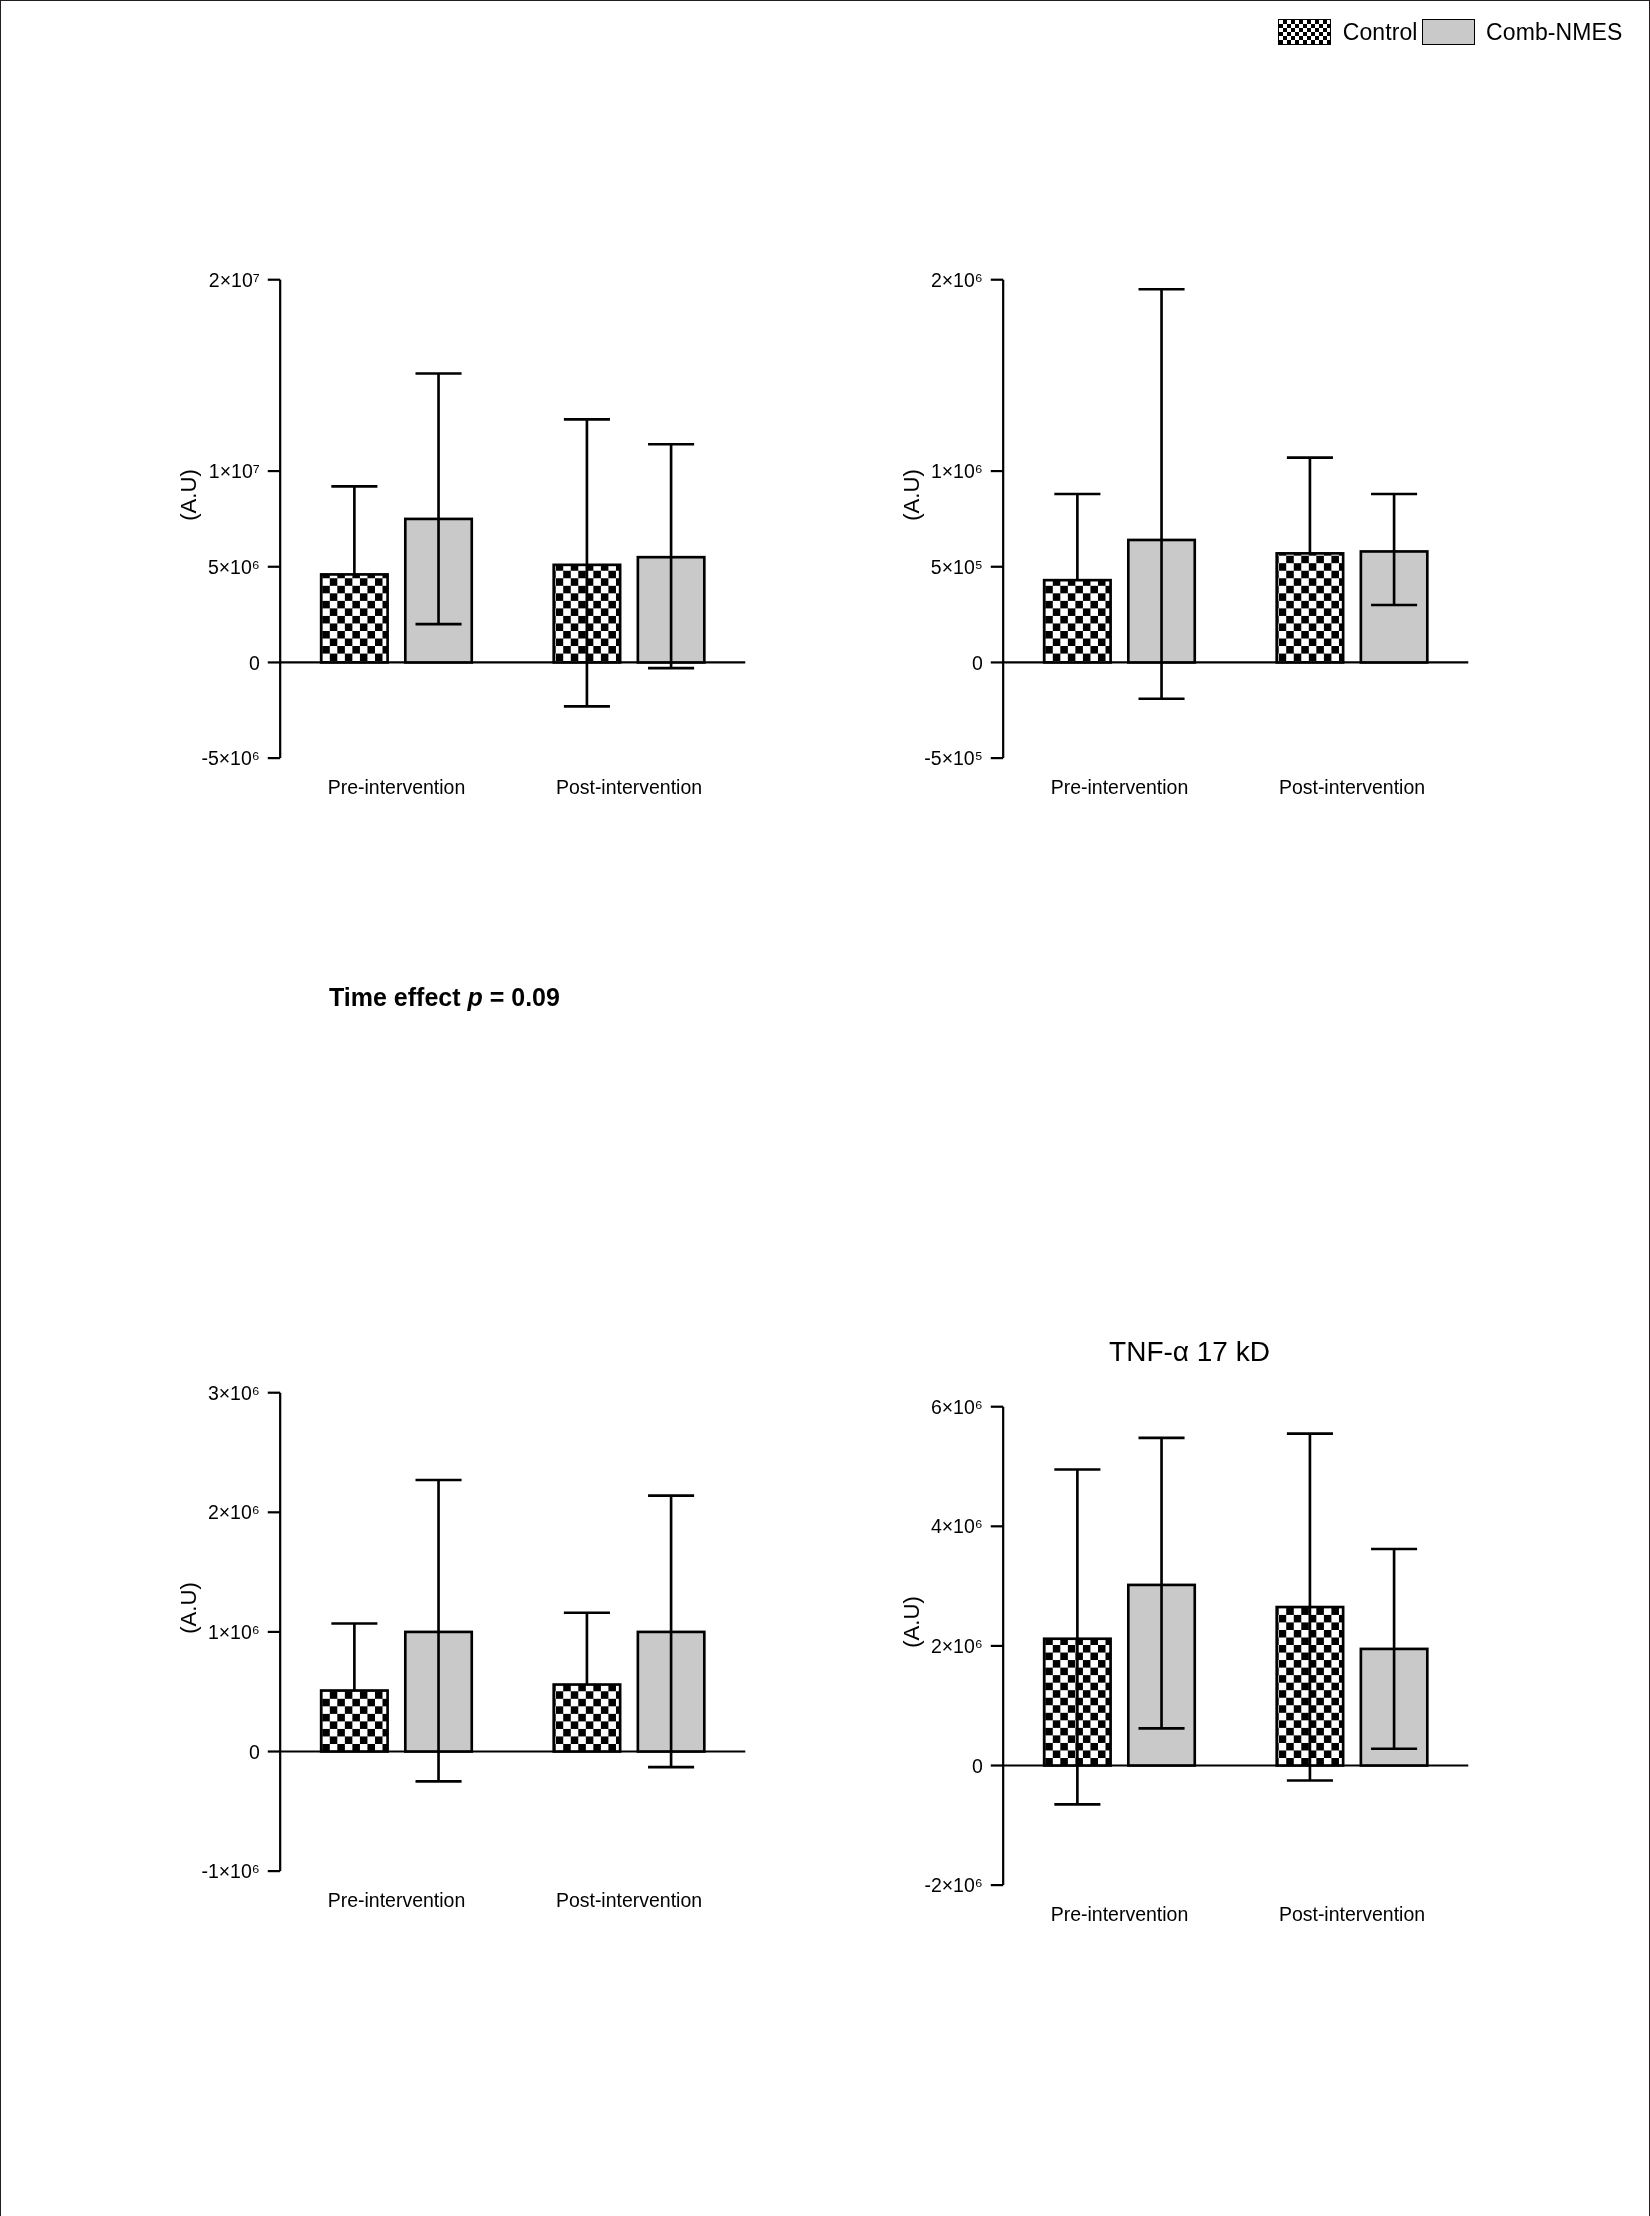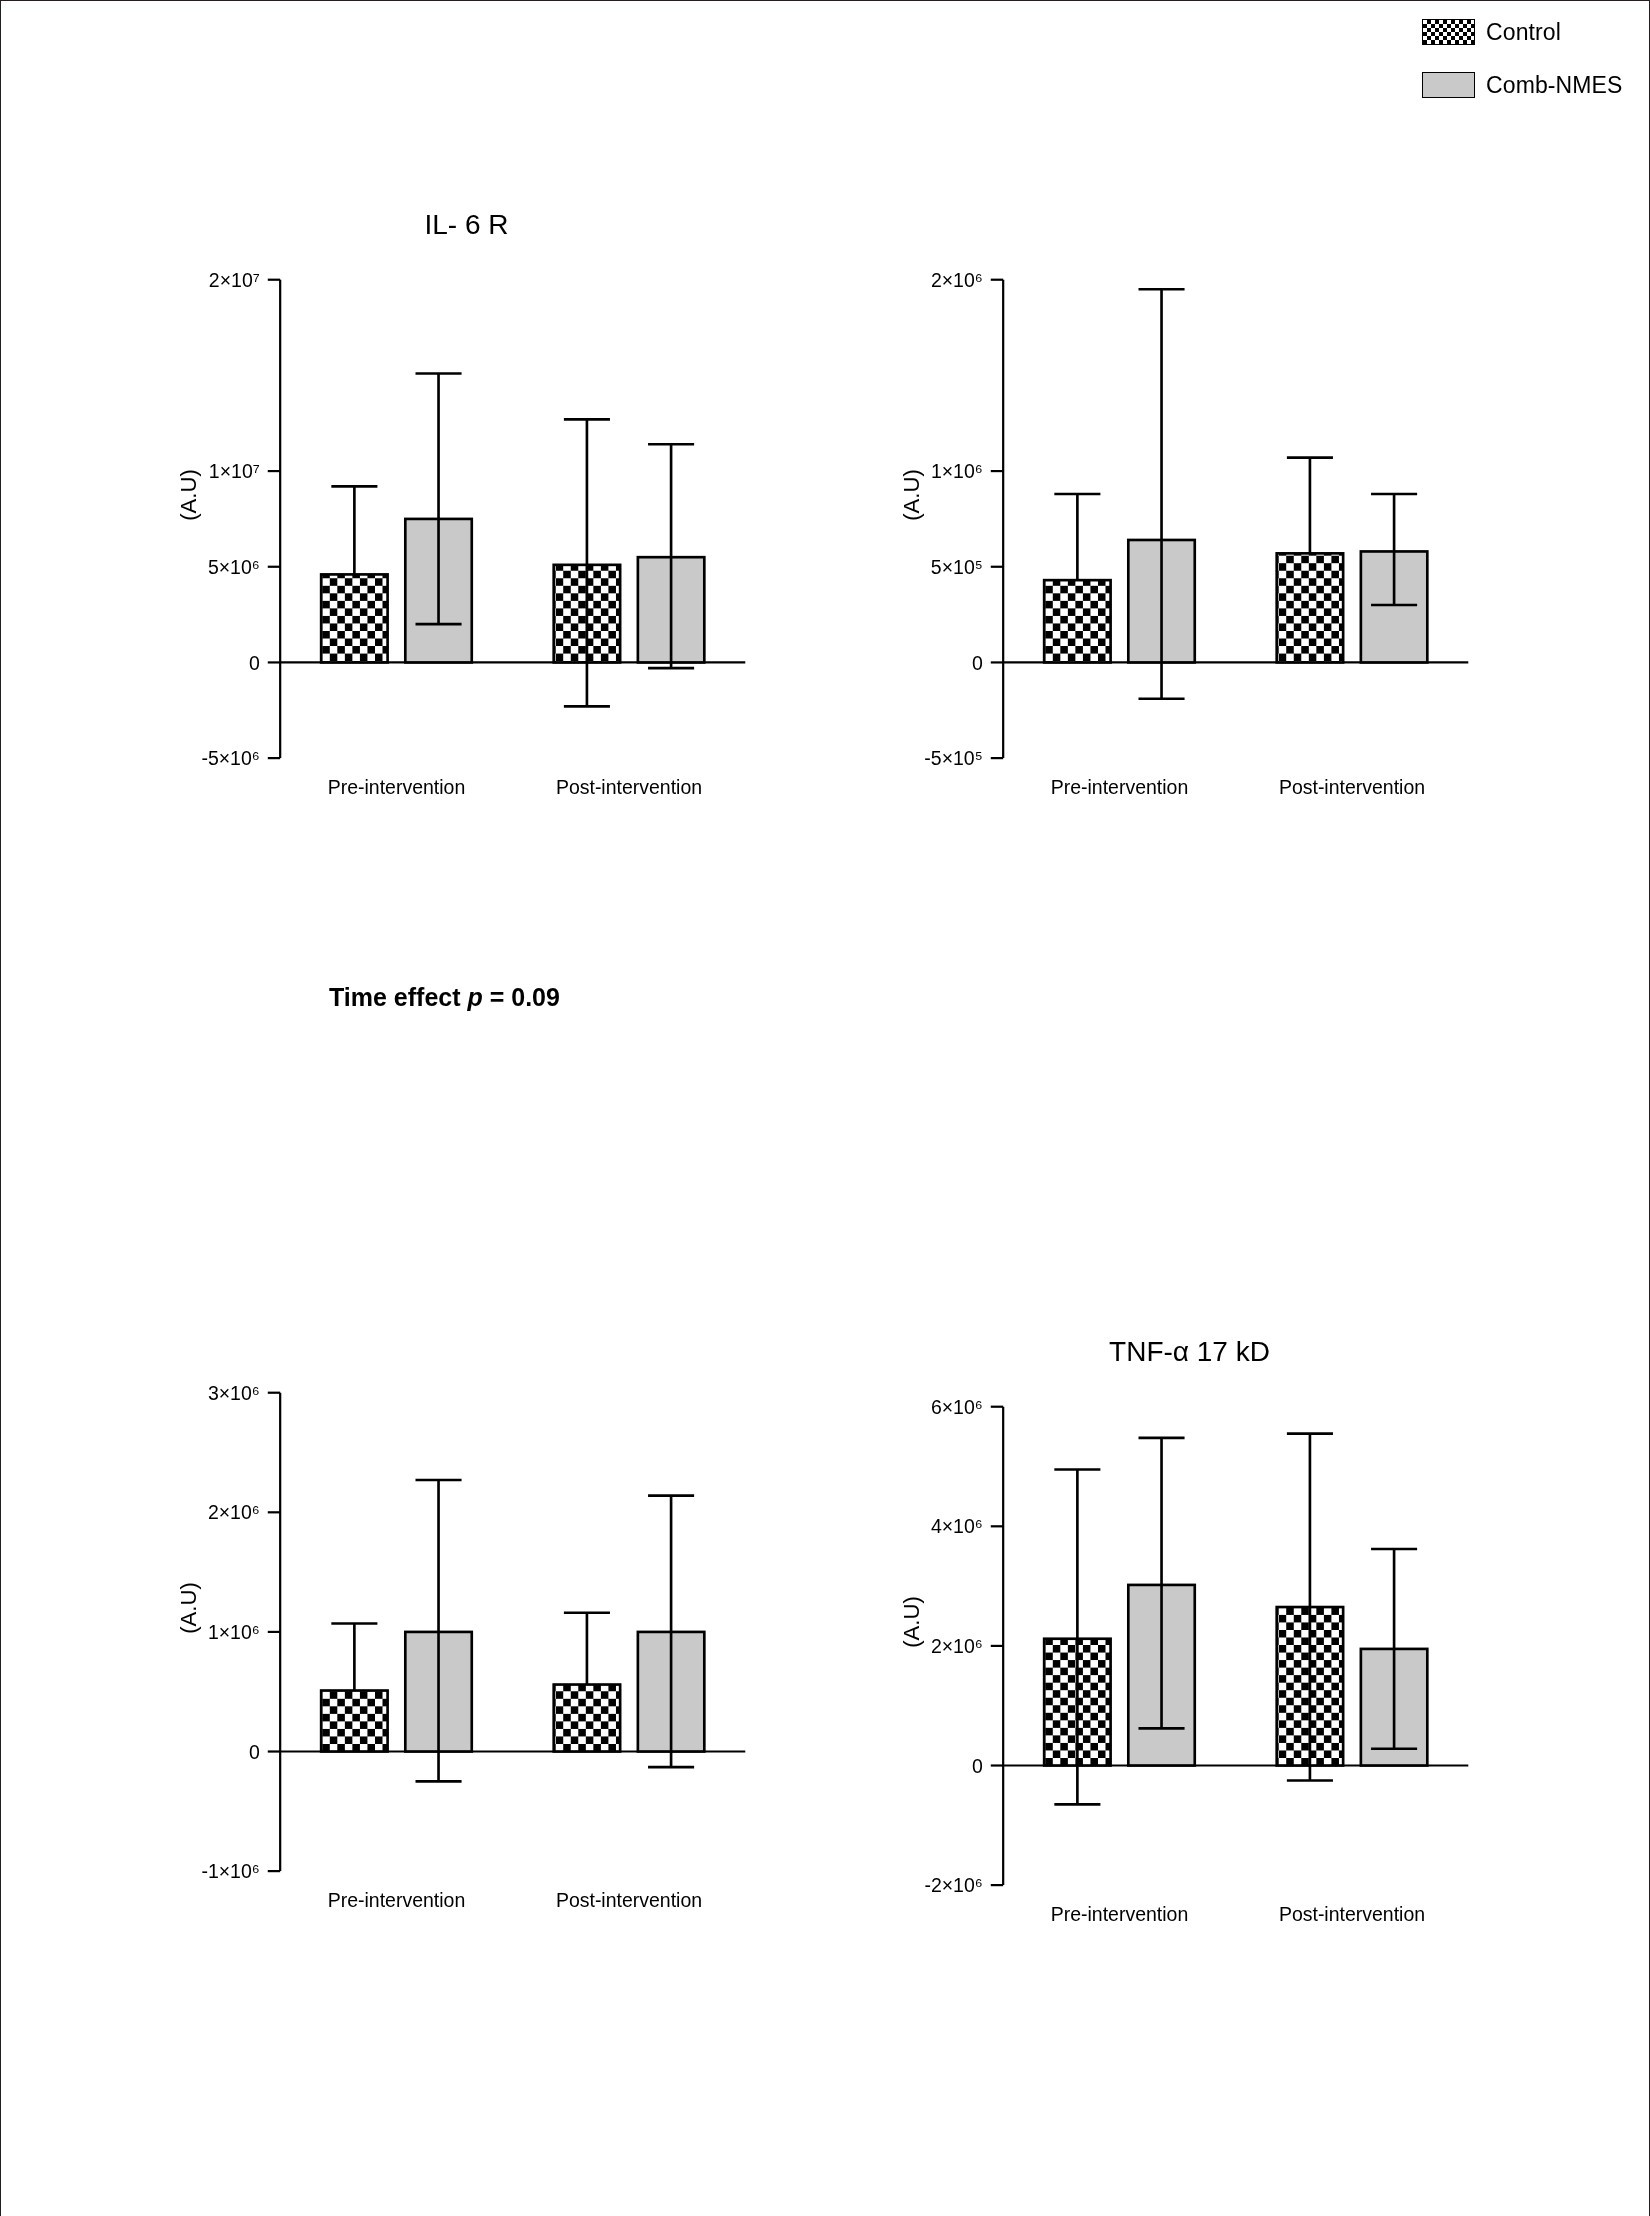--- a/index.html
+++ b/index.html
@@ -1,18 +1,18 @@
 <!DOCTYPE html>
 <html style="font-size:7px"><head>
 <meta charset="utf-8">
 <style>
   html,body{margin:0;padding:0;background:#fff;}
   body{font-family:"Liberation Sans", sans-serif;color:#000;}
   .page{position:relative;width:1650px;height:2588px;background:#ffffff;box-sizing:border-box;border:1.8px solid #231f20;}
-  .legend{position:absolute;top:17.7px;right:26.6px;display:flex;flex-direction:column;gap:26px;}
+  .legend{position:absolute;top:17.7px;right:26.6px;display:flex;flex-direction:row;gap:4px;}
   .legend-row{display:flex;align-items:center;gap:11.5px;}
   .legend-swatch{width:53px;height:26px;border:1.8px solid #000;box-sizing:border-box;}
   .sw-control{background:#ffffff;
      background-image:
        linear-gradient(45deg,#000 25%,transparent 25%,transparent 75%,#000 75%),
        linear-gradient(45deg,#000 25%,transparent 25%,transparent 75%,#000 75%);
      background-size:8px 8px;
      background-position:0 0, 4px 4px;}
   .sw-nmes{background:#c9c9c9;}
   .legend-label{font-size:23px;letter-spacing:0.1px;}
@@ -41,21 +41,20 @@
       <span class="legend-swatch sw-control"></span>
       <span class="legend-label">Control</span>
     </div>
     <div class="legend-row">
       <span class="legend-swatch sw-nmes"></span>
       <span class="legend-label">Comb-NMES</span>
     </div>
   </div>
 
   <div class="panel" style="left:133px;top:208px;width:665px;height:709px;">
-    <div class="panel-title">IL- 6 R</div>
     <div class="plot" style="left:0;top:53px;">
         <svg width="629" height="629" viewBox="0 0 1420 1420">
           <defs>
             <pattern id="chk-il6r" width="34" height="34" patternUnits="userSpaceOnUse">
               <rect x="0" y="0" width="34" height="34" fill="#ffffff"></rect>
               <rect x="0" y="0" width="17" height="17" fill="#000000"></rect>
               <rect x="17" y="17" width="17" height="17" fill="#000000"></rect>
             </pattern>
           </defs>
           <line x1="330" y1="40" x2="330" y2="1120" class="axis-line"></line>

